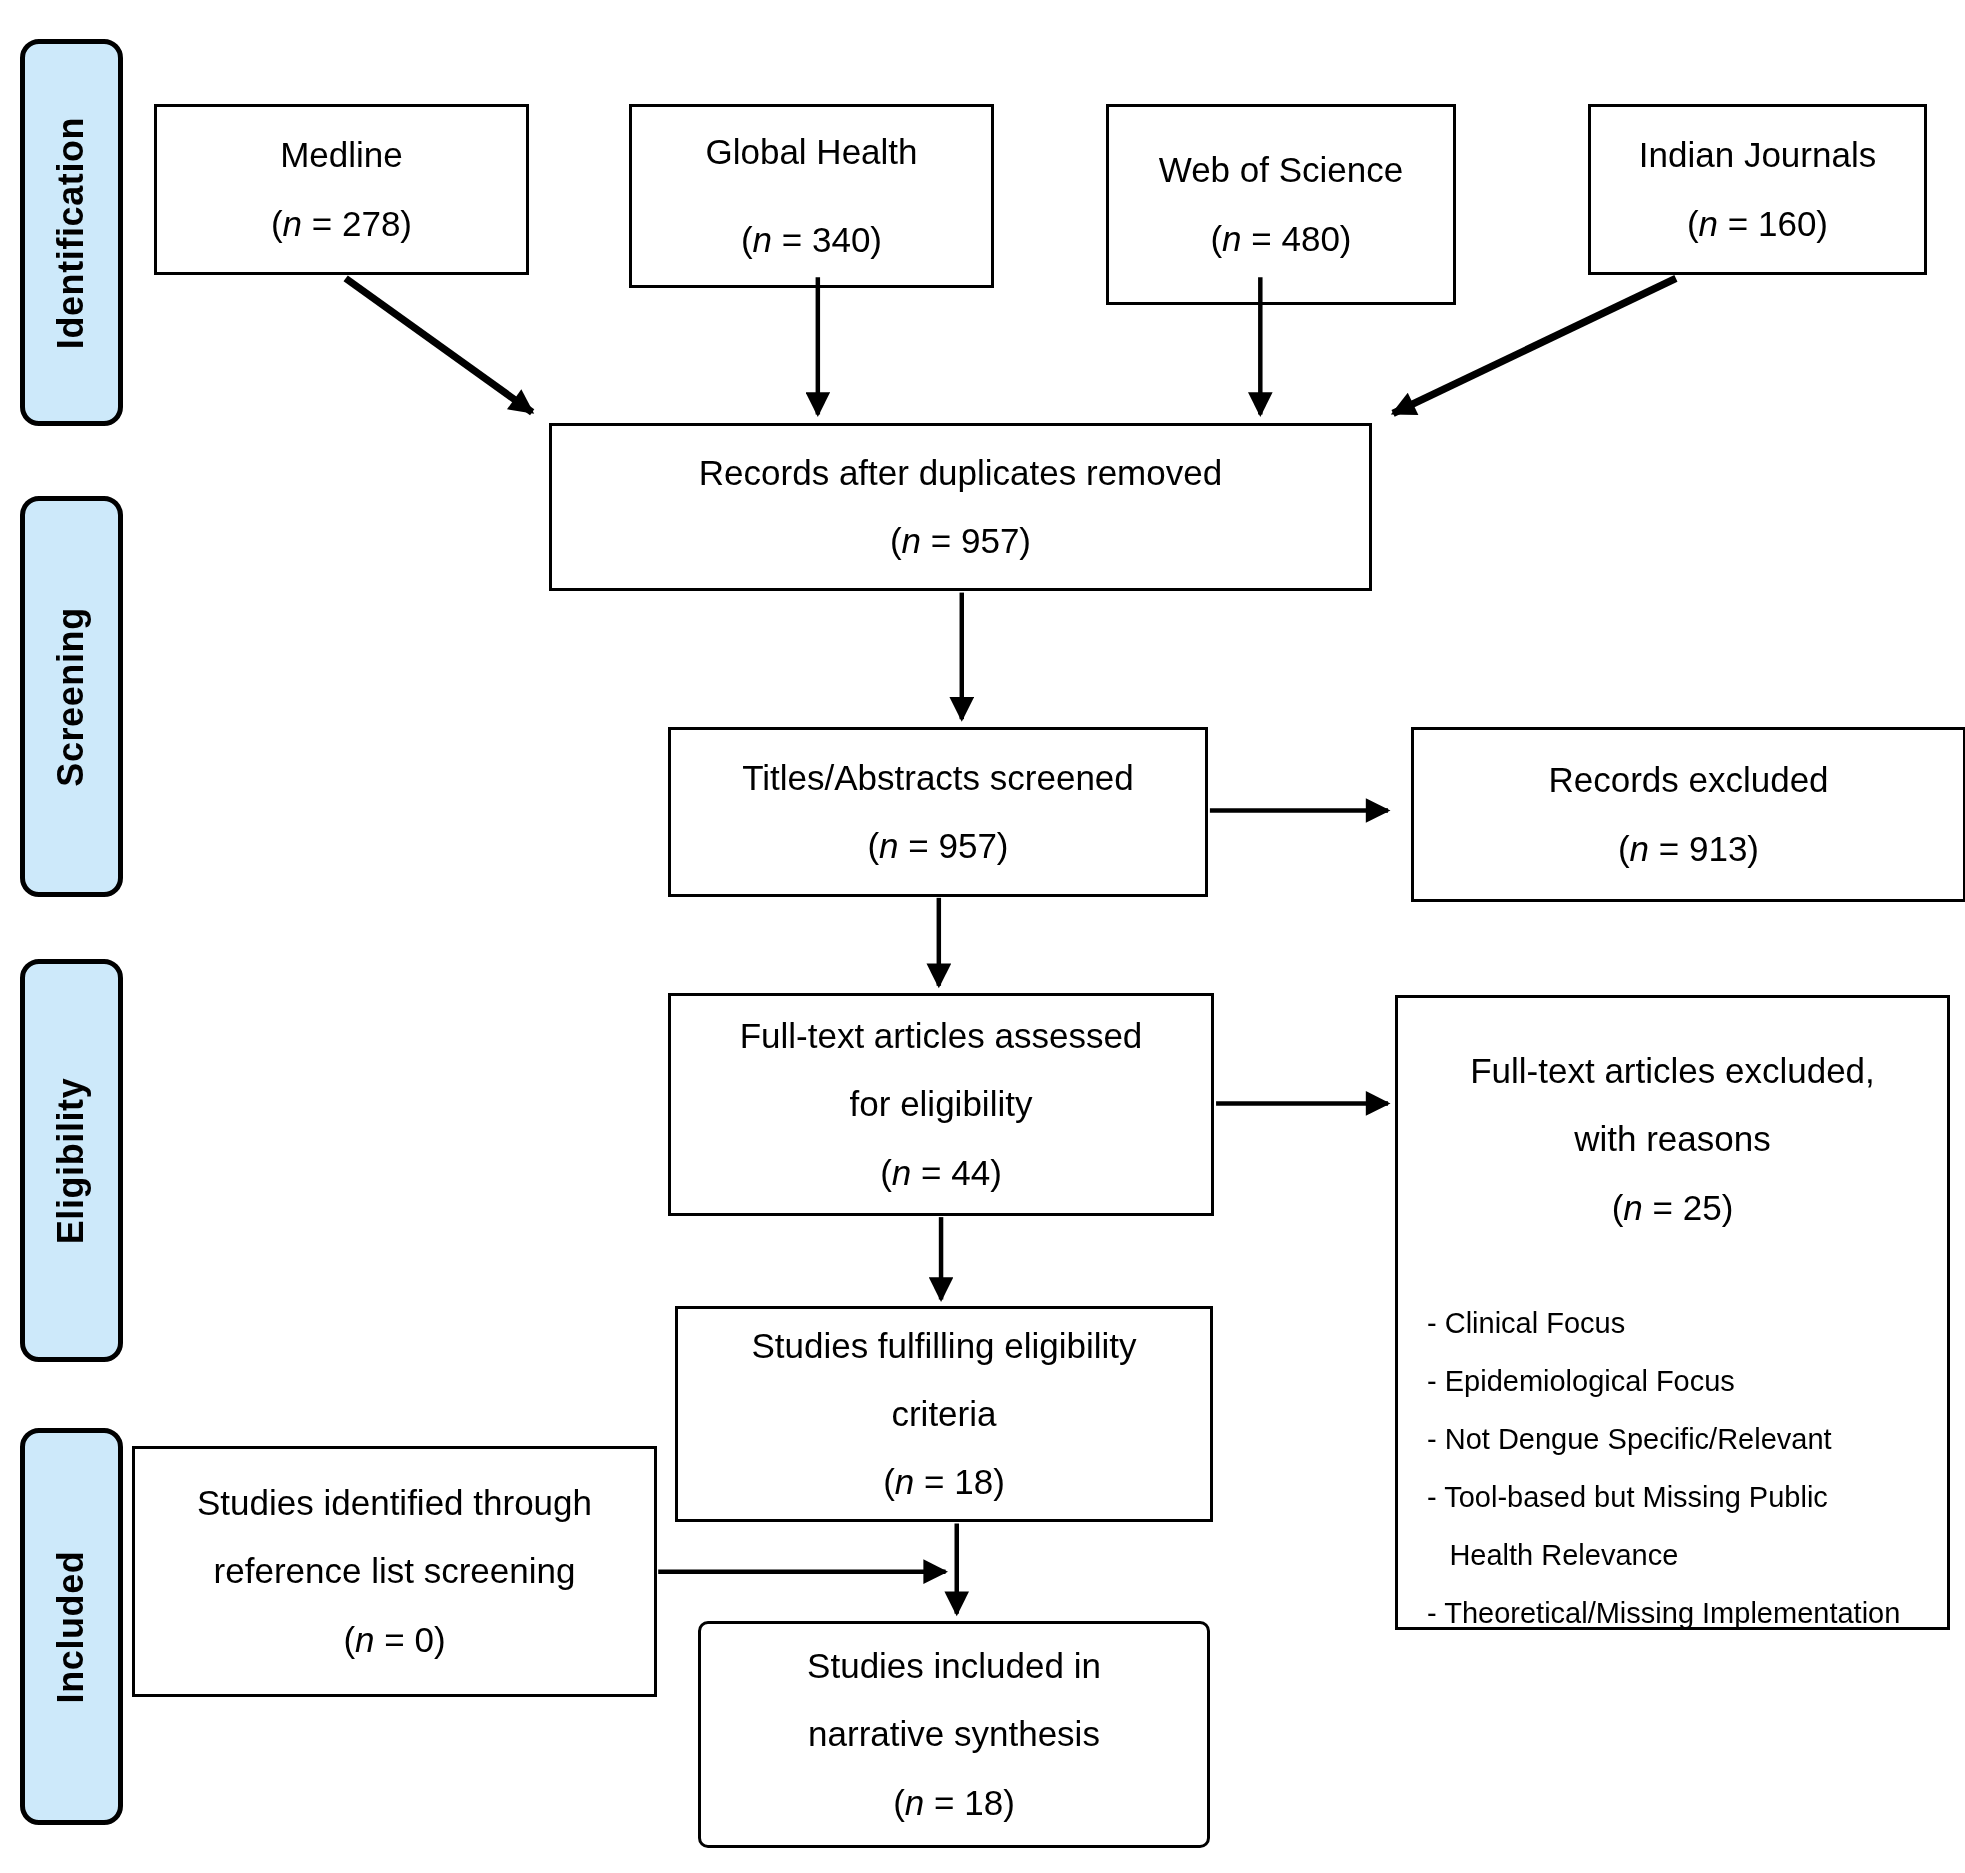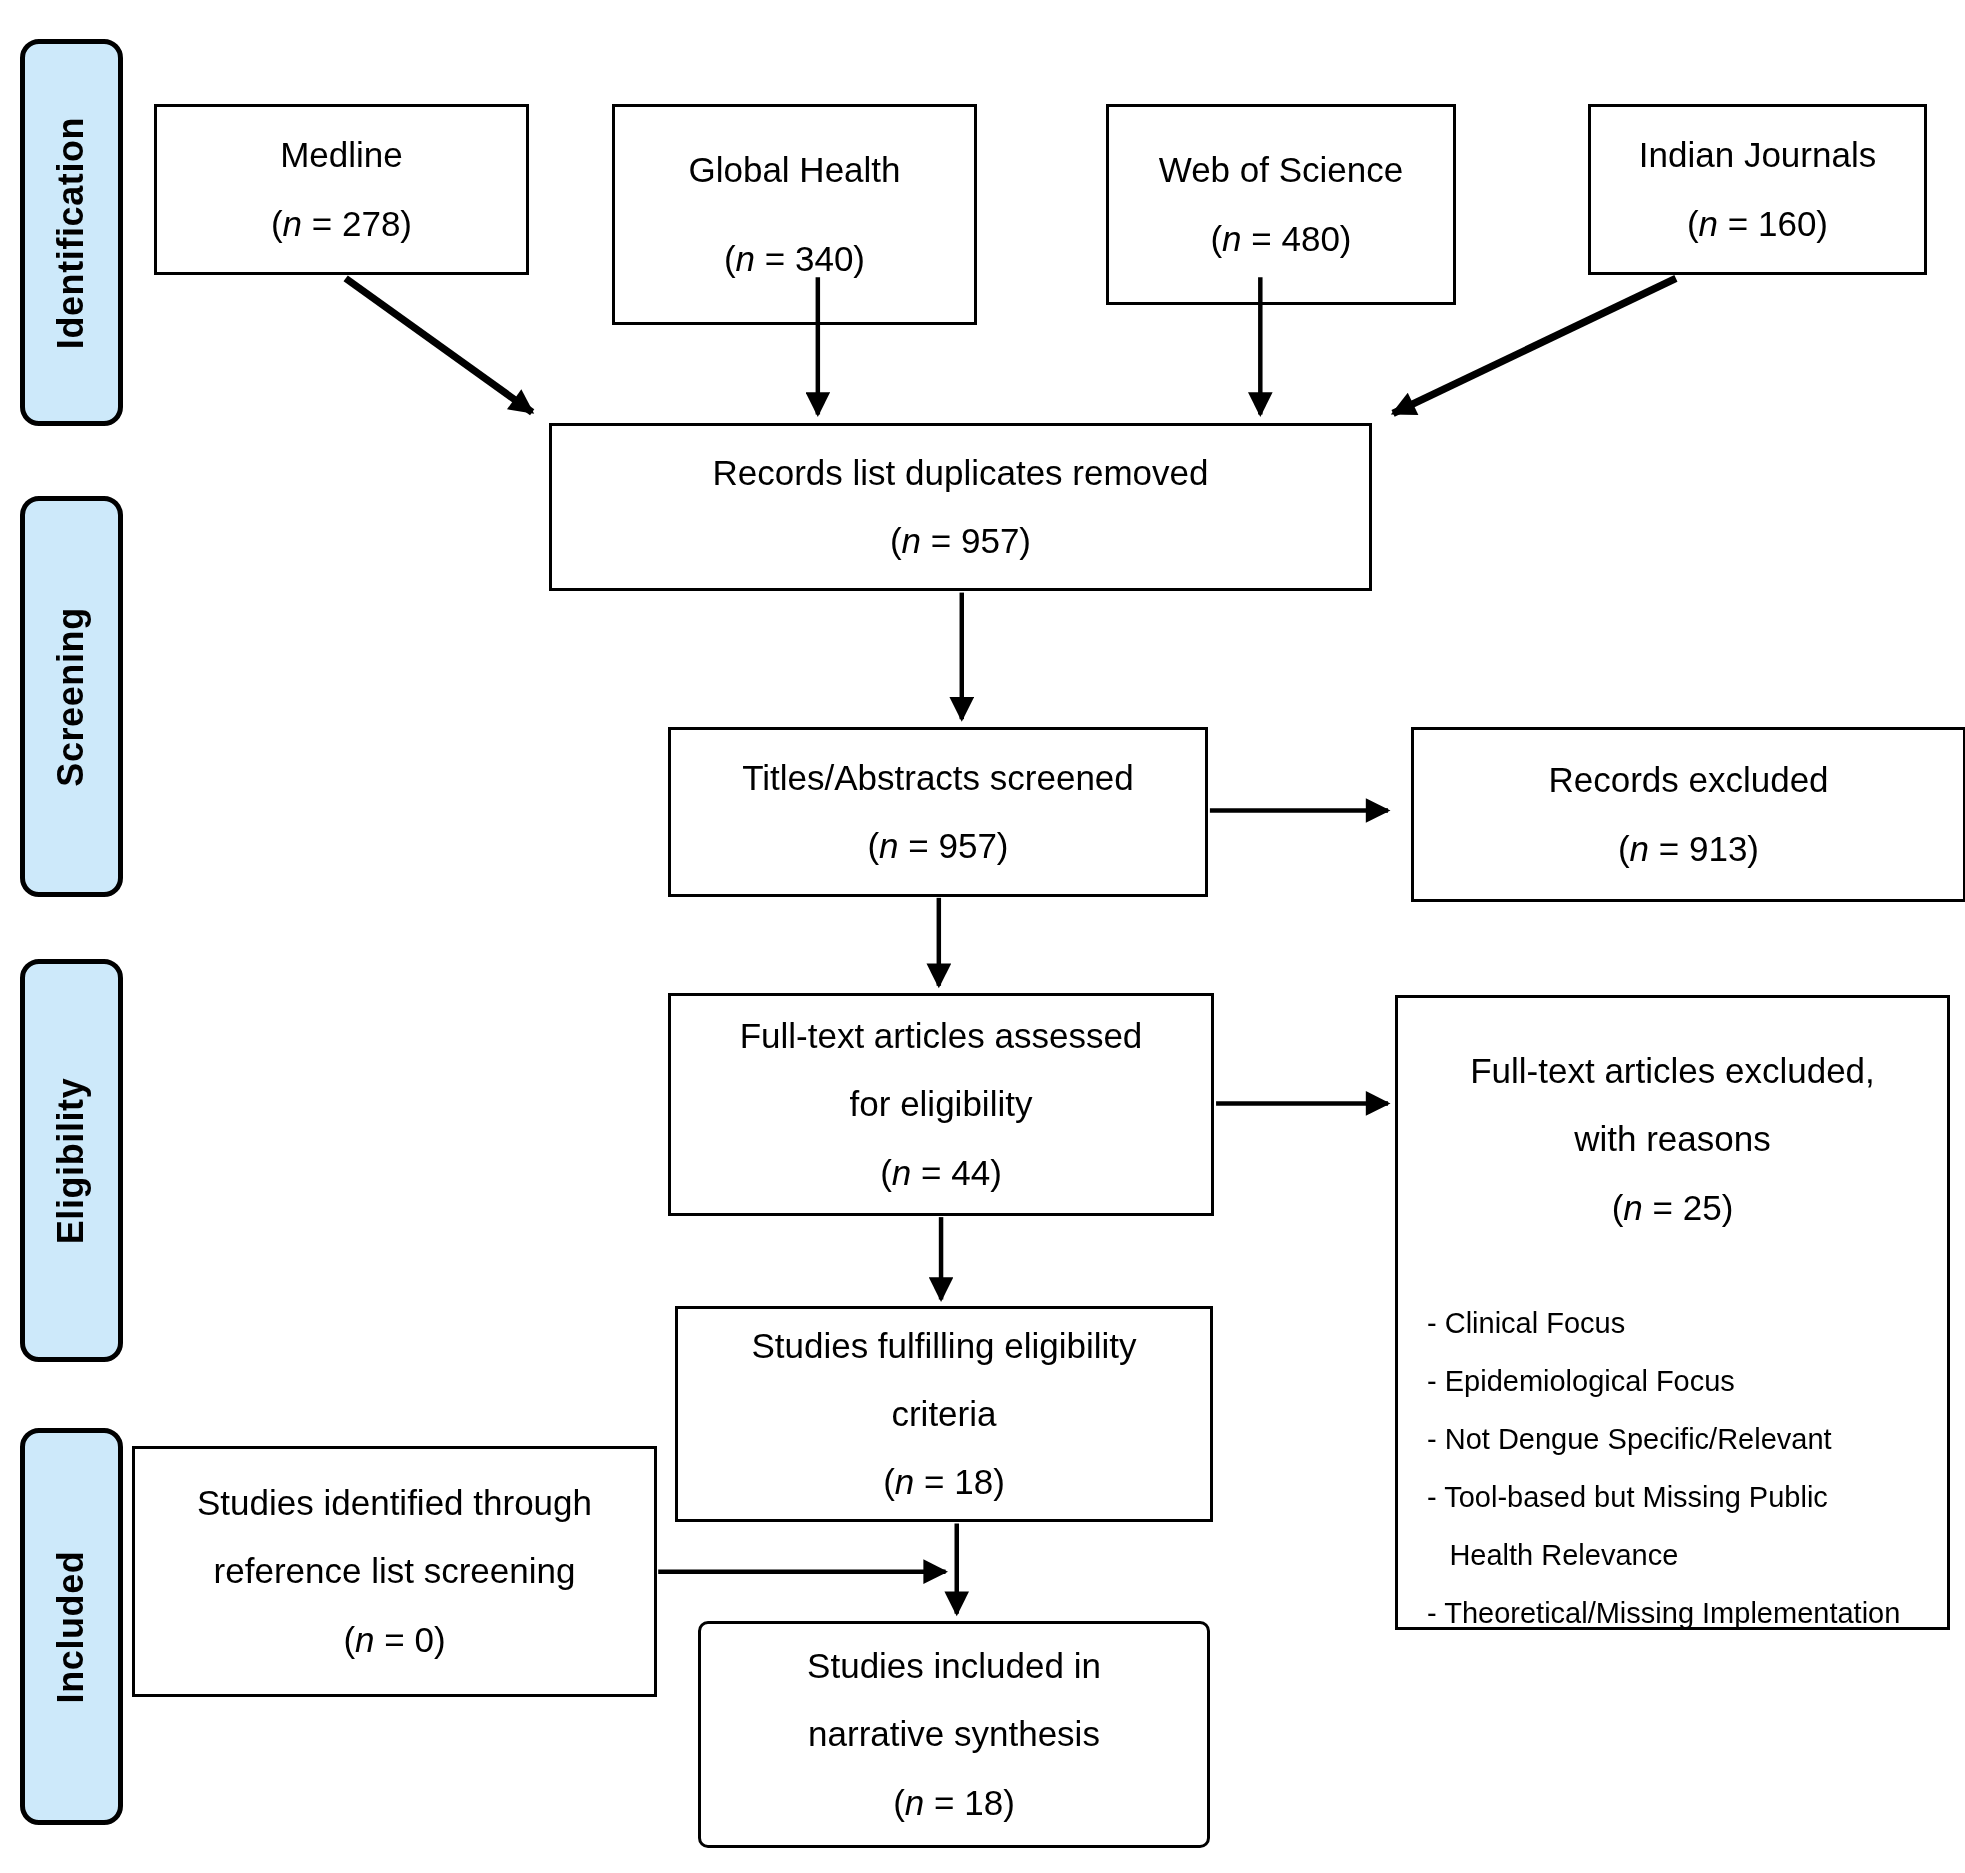--- a/index.html
+++ b/index.html
@@ -53,35 +53,35 @@
     <div class="rot">Eligibility</div>
   </div>
   <div class="stage" style="top:1428px;height:397px;">
     <div class="rot">Included</div>
   </div>
 
   <div class="fbox" style="left:154px;top:104px;width:375px;height:171px;">
     <div class="title">Medline</div>
     <div class="count">(<i>n</i> = 278)</div>
   </div>
-  <div class="fbox" style="left:612px;top:104px;width:365px;height:221px;gap:20px;">
+  <div class="fbox" style="left:629px;top:104px;width:365px;height:184px;gap:20px;">
     <div class="title">Global Health</div>
     <div class="count">(<i>n</i> = 340)</div>
   </div>
   <div class="fbox" style="left:1106px;top:104px;width:350px;height:201px;">
     <div class="title">Web of Science</div>
     <div class="count">(<i>n</i> = 480)</div>
   </div>
   <div class="fbox" style="left:1588px;top:104px;width:339px;height:171px;">
     <div class="title">Indian Journals</div>
     <div class="count">(<i>n</i> = 160)</div>
   </div>
 
   <div class="fbox" style="left:549px;top:423px;width:823px;height:168px;">
-    <div class="title">Records list duplicates removed</div>
+    <div class="title">Records after duplicates removed</div>
     <div class="count">(<i>n</i> = 957)</div>
   </div>
 
   <div class="fbox" style="left:668px;top:727px;width:540px;height:170px;">
     <div class="title">Titles/Abstracts screened</div>
     <div class="count">(<i>n</i> = 957)</div>
   </div>
   <div class="fbox" style="left:1395px;top:727px;width:555px;height:175px;margin-left:16px;">
     <div class="title">Records excluded</div>
     <div class="count">(<i>n</i> = 913)</div>

